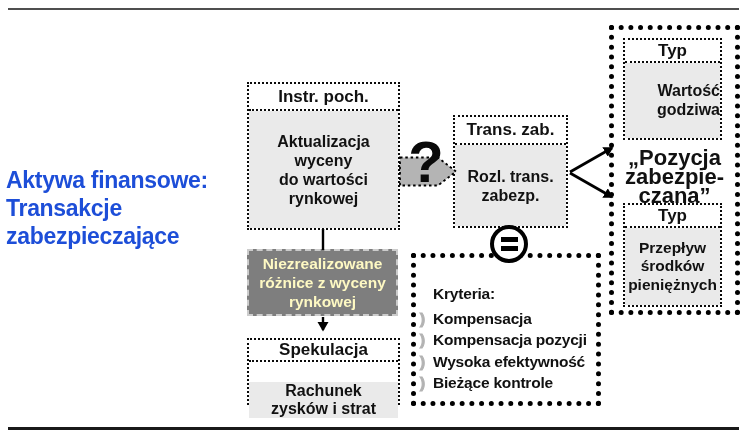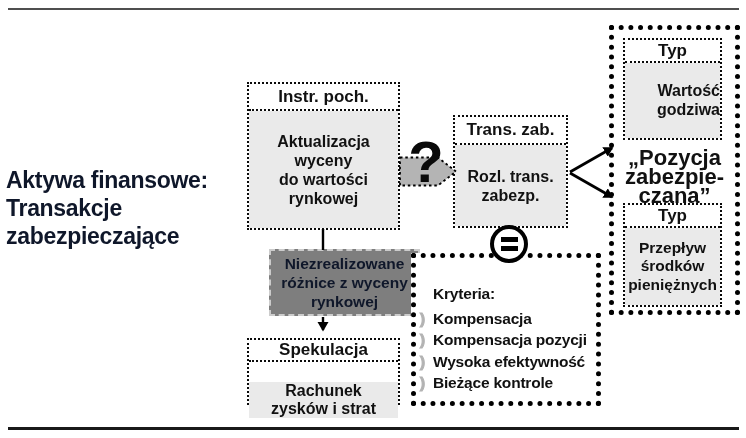--- a/index.html
+++ b/index.html
@@ -4,31 +4,31 @@
 <style>
   html,body{margin:0;padding:0;background:#fff;}
   #canvas{
     position:relative;width:746px;height:438px;background:#ffffff;overflow:hidden;
     font-family:"Liberation Sans","DejaVu Sans",sans-serif;color:#111;
   }
   .rule{position:absolute;left:8px;width:731px;}
   .rule.top{top:8px;height:2px;background:#4f4f4f;}
   .rule.bottom{top:427px;height:3px;background:#191919;}
   .title{position:absolute;left:6px;top:166px;width:250px;font-size:23px;font-weight:bold;
-         line-height:28px;letter-spacing:-0.3px;color:#0f172a;}
+         line-height:28px;letter-spacing:-0.3px;color:#1d4ed8;}
   .box{position:absolute;box-sizing:border-box;border:2px dotted #0a0a0a;background:#fff;
        display:flex;flex-direction:column;font-weight:bold;text-align:center;}
   .box-header{box-sizing:border-box;display:flex;align-items:center;justify-content:center;
        border-bottom:2px dotted #0a0a0a;background:#fff;font-size:17px;}
   .box-body{flex:1;background:#eaeaea;display:flex;flex-direction:column;align-items:center;
        justify-content:center;font-size:16px;line-height:19px;}
   .heavy{position:absolute;box-sizing:border-box;border:5px dotted #000;background:#fff;}
   .dark-box{position:absolute;box-sizing:border-box;background:#7e7e7e;border:2px dashed #cccccc;
-       color:#0f172a;display:flex;flex-direction:column;align-items:center;justify-content:center;
-       font-weight:bold;font-size:15.5px;line-height:19px;text-align:center;margin-left:22px;}
+       color:#fef9c3;display:flex;flex-direction:column;align-items:center;justify-content:center;
+       font-weight:bold;font-size:15.5px;line-height:19px;text-align:center;}
   .pozycja{position:absolute;text-align:center;font-weight:bold;font-size:22px;line-height:19px;}
   .crit-content{position:absolute;left:0;top:0;right:0;padding:25px 0 0 0;font-size:15.5px;
        font-weight:bold;line-height:21.5px;letter-spacing:-0.2px;}
   .crit-title{padding-left:17px;margin-bottom:3px;}
   .crit-row{display:flex;align-items:baseline;padding-left:4px;}
   .crit-bullet{width:13px;color:#b3b3b3;-webkit-text-stroke:1.1px #b3b3b3;font-size:15px;
        flex:0 0 13px;}
   .q-mark{position:absolute;left:400px;top:134px;width:52px;height:58px;text-align:center;
        font-size:58px;font-weight:bold;line-height:56px;color:#0a0a0a;z-index:6;}
   .eq-circle{position:absolute;left:490px;top:225px;width:38px;height:38px;box-sizing:border-box;

